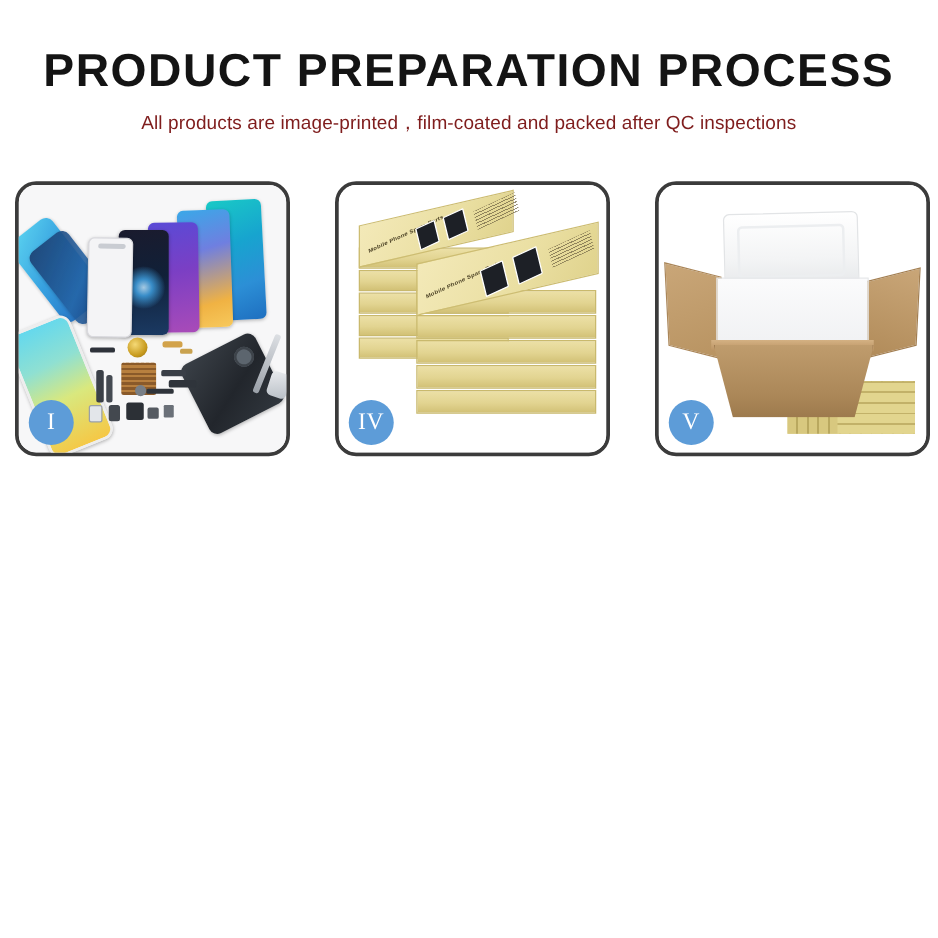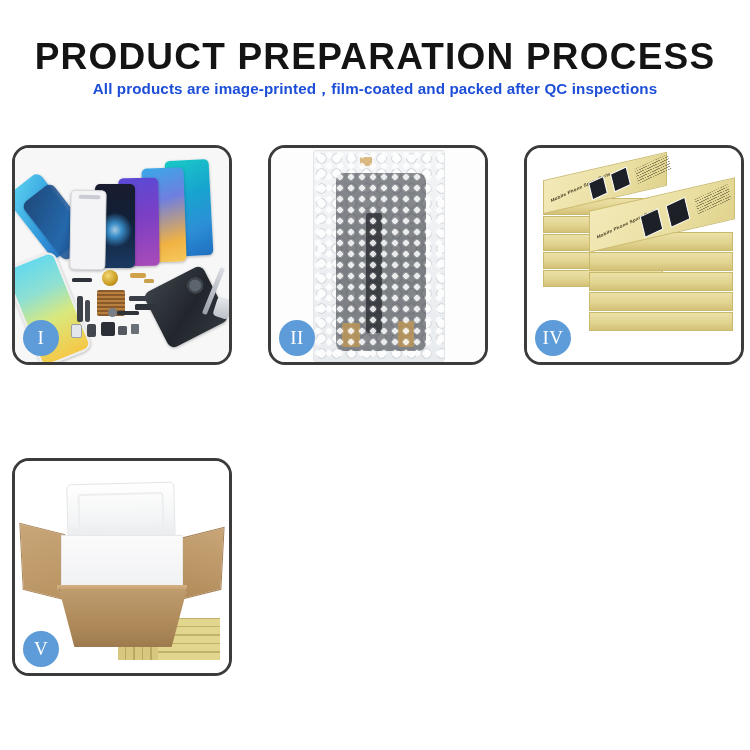--- a/index.html
+++ b/index.html
@@ -30,25 +30,25 @@
   .title {
     font-family: "Liberation Sans", sans-serif;
     font-size: 37px;
     font-weight: 700;
     letter-spacing: 1.2px;
     color: #141414;
     line-height: 1.05;
     white-space: nowrap;
   }
   .subtitle {
-    margin-top: 2px;
+    margin-top: 11px;
     font-family: "Liberation Sans", sans-serif;
     font-size: 15.2px;
-    font-weight: 700;
-    color: #1d4ed8;
+    font-weight: 400;
+    color: #7f1d1d;
     letter-spacing: 0.1px;
     white-space: nowrap;
   }
 
   
   .grid {
     position: absolute;
     top: 145px;
     left: 12px;
     width: 726px;
@@ -415,34 +415,20 @@
         <div class="comp c13"></div>
         <div class="comp c14"></div>
         <div class="comp c15"></div>
         <div class="comp c16"></div>
         <div class="tweez"></div>
         <div class="tweez2"></div>
       </div>
       <div class="badge">I</div>
     </div>
 
-    <div class="panel">
-      <div class="photo">
-        <div class="p2-bg"></div>
-        <div class="bubble-pack">
-          <div class="lcd-inner"></div>
-          <div class="lcd-flex"></div>
-          <div class="lcd-tab"></div>
-          <div class="lcd-foot-l"></div>
-          <div class="lcd-foot-r"></div>
-          <div class="bubble-overlay"></div>
-        </div>
-      </div>
-      <div class="badge">II</div>
-    </div>
 
 
     <div class="panel">
       <div class="photo">
         <div class="p4-bg"></div>
         <div class="stack">
 
           <div class="sbox" style="left:12px;  top:44px;  width:120px; height:17px;"></div>
           <div class="sbox" style="left:12px;  top:62px;  width:120px; height:17px;"></div>
           <div class="sbox" style="left:12px;  top:80px;  width:120px; height:17px;"></div>

